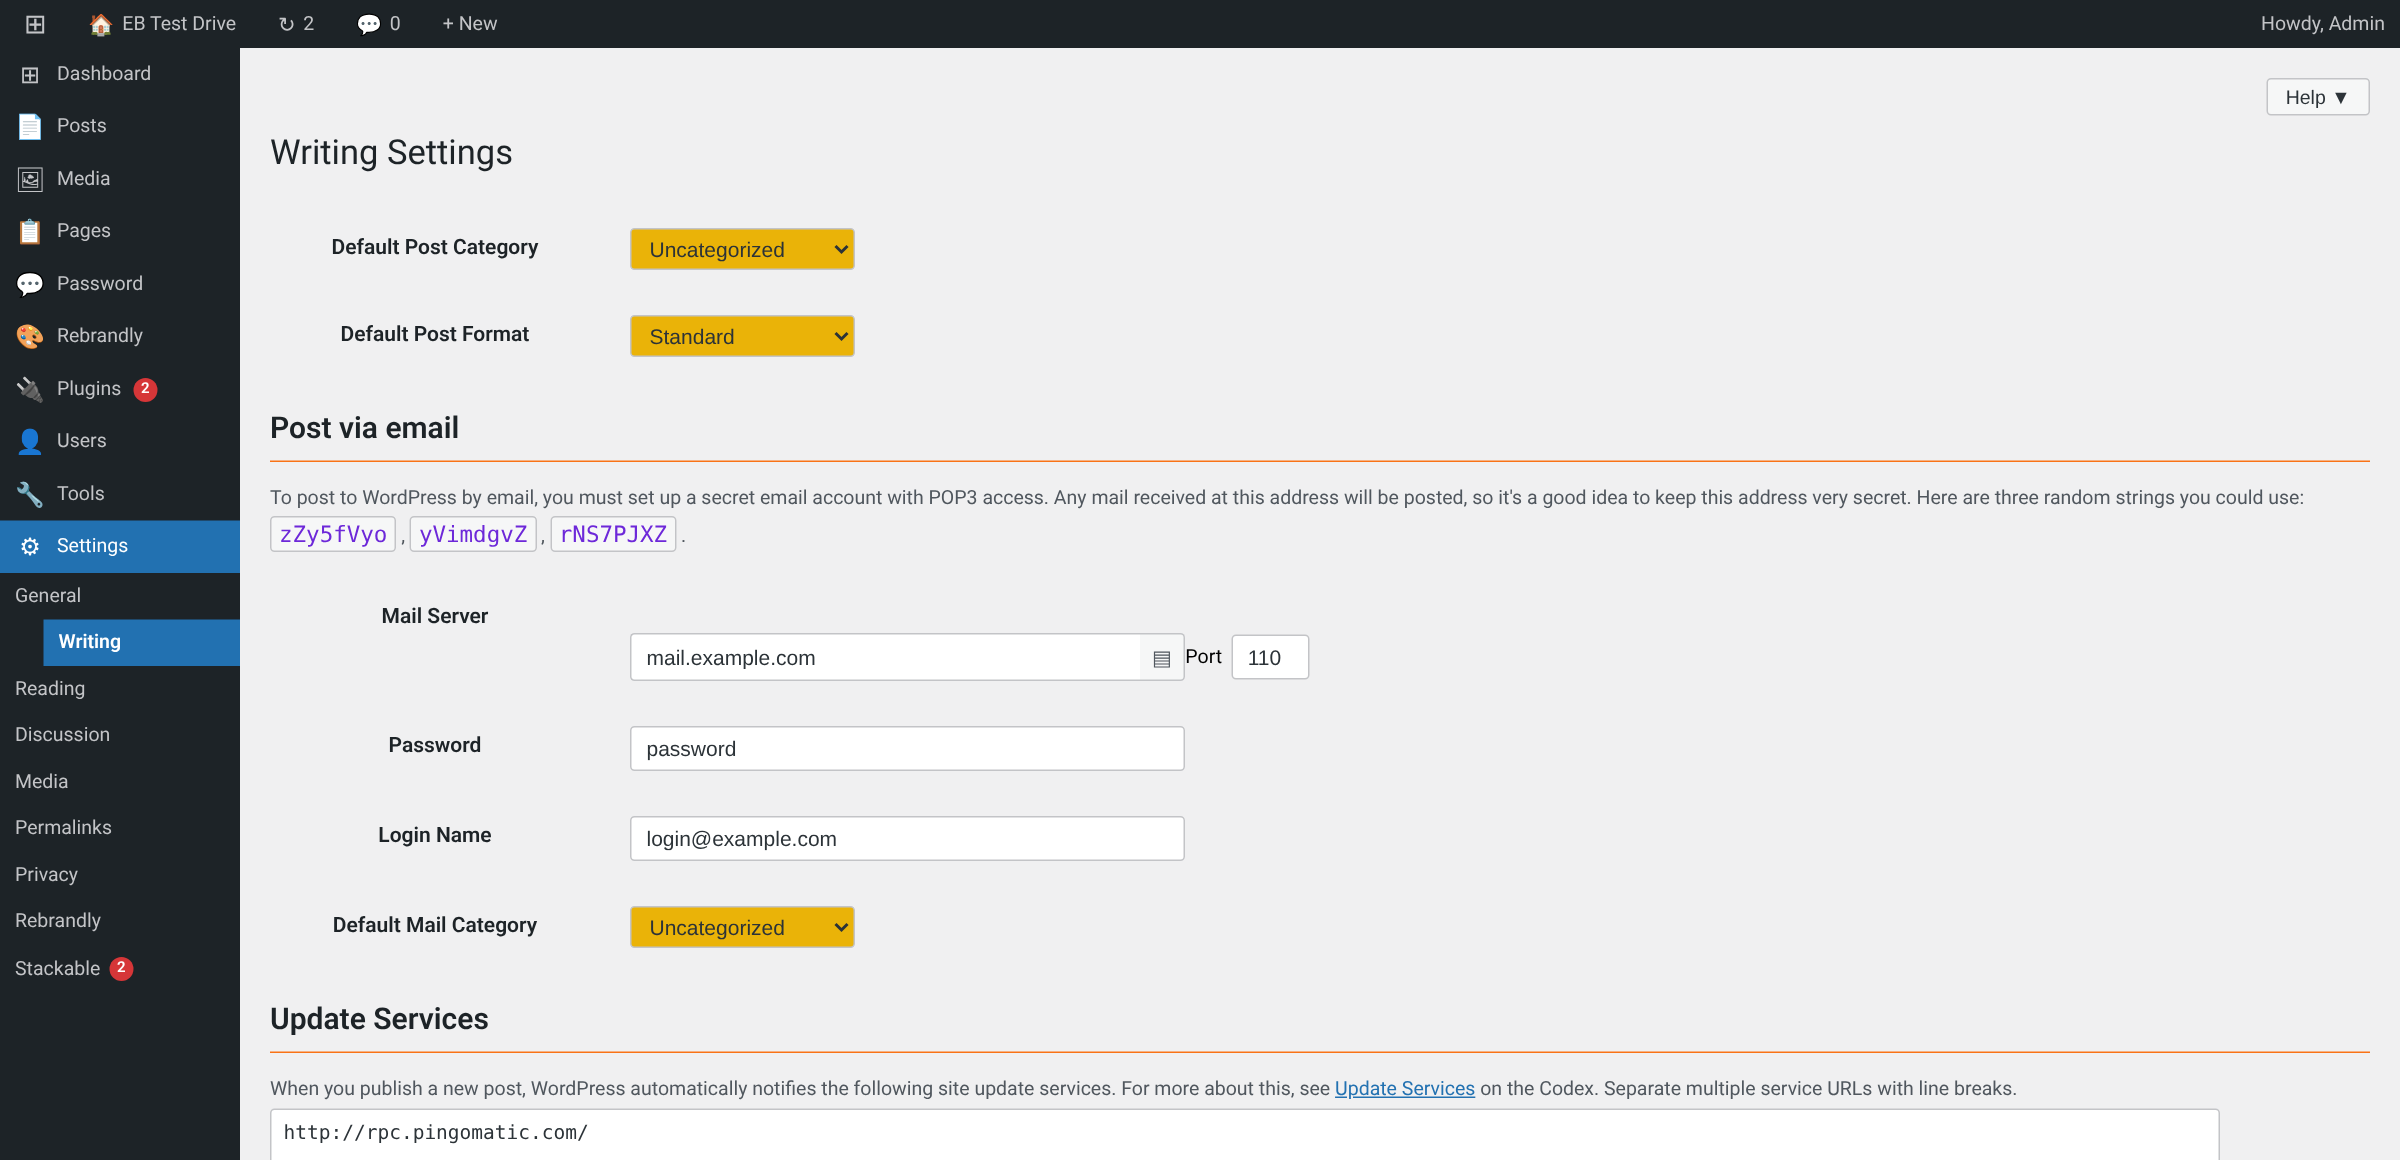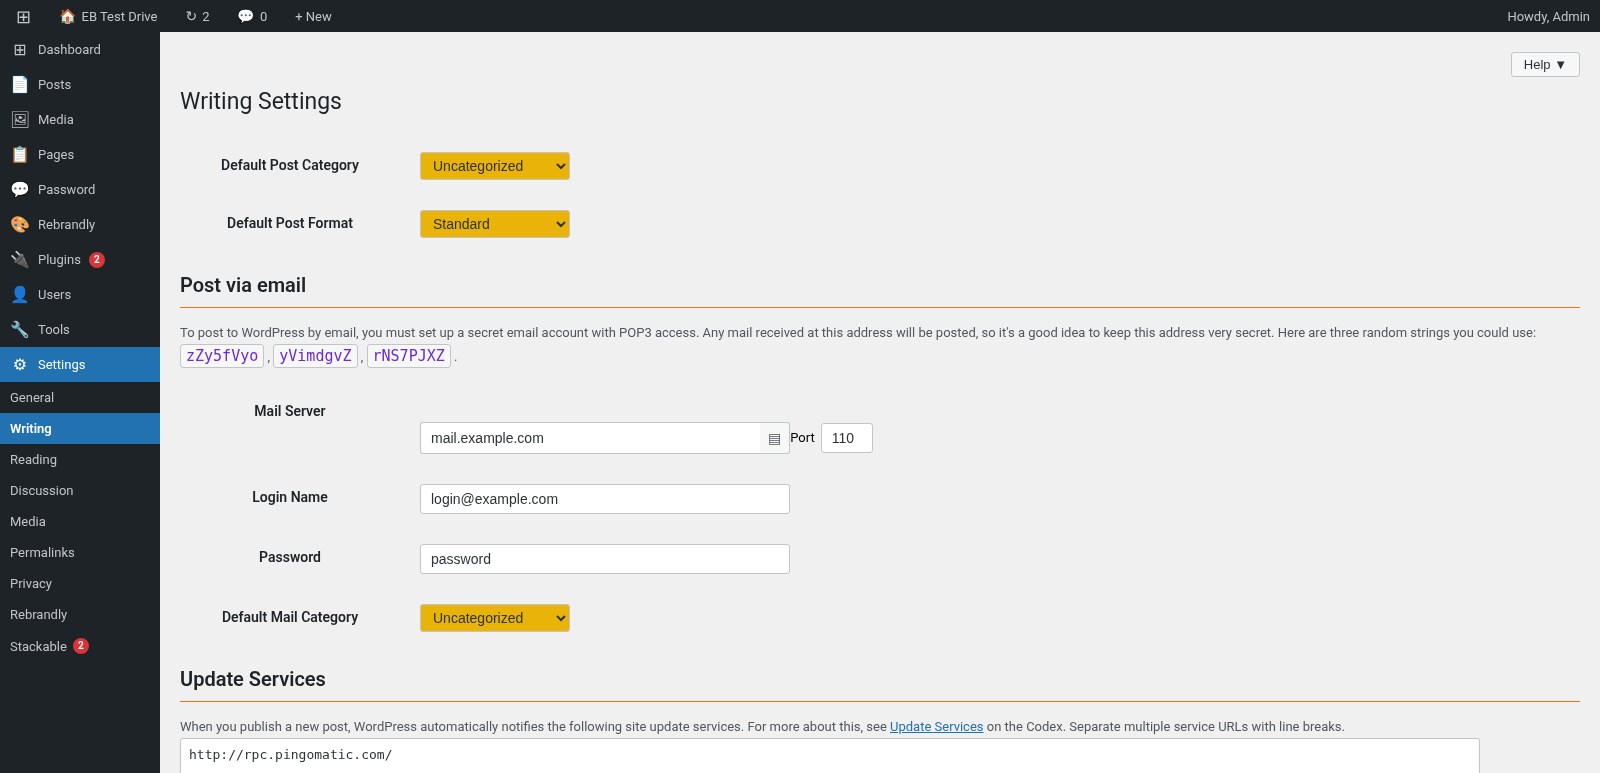--- a/index.html
+++ b/index.html
@@ -41,21 +41,21 @@
       text-decoration: none;
       font-size: 13px;
       cursor: pointer;
     }
     #adminmenu li.current > a { background: #2271b1; color: #fff; }
     #adminmenu .menu-icon { font-size: 16px; width: 20px; text-align: center; }
 
     
     .submenu { list-style: none; background: #1d2327; }
     .submenu li a { padding: 5px 10px 5px 30px; font-size: 13px; color: #c3c4c7; display: block; text-decoration: none; }
-    .submenu li.current a { color: #fff; font-weight: 600; }
+    .submenu li.current a { color: #fff; font-weight: 600; margin-left: 29px; }
 
     
     #wpcontent { flex: 1; padding: 20px 20px 20px 20px; background: #f0f0f1; }
     #wpbody-content { max-width: 100%; }
 
     .help-btn-wrap { display: flex; justify-content: flex-end; margin-bottom: 10px; }
     .help-btn {
       background: #f6f7f7;
       border: 1px solid #c3c4c7;
       border-radius: 3px;
@@ -348,32 +348,32 @@
                   </div>
                   <div class="port-wrap">
                     <label>Port</label>
                     <input type="text" class="input-text port-input" value="110" style="">
                   </div>
                 </div>
               </td>
             </tr>
             <tr>
               <th>
+                <label>Password</label>
+              </th>
+              <td>
+                <input type="text" class="input-text" value="password" style="">
+              </td>
+            </tr>
+            <tr>
+              <th>
                 <label>Login Name</label>
               </th>
               <td>
                 <input type="text" class="input-text" value="login@example.com" style="">
-              </td>
-            </tr>
-            <tr>
-              <th>
-                <label>Password</label>
-              </th>
-              <td>
-                <input type="text" class="input-text" value="password" style="">
               </td>
             </tr>
             <tr>
               <th>
                 <label>Default Mail Category</label>
               </th>
               <td>
                 <select class="wp-select">
                   <option value="Uncategorized">Uncategorized</option>
                 </select>

